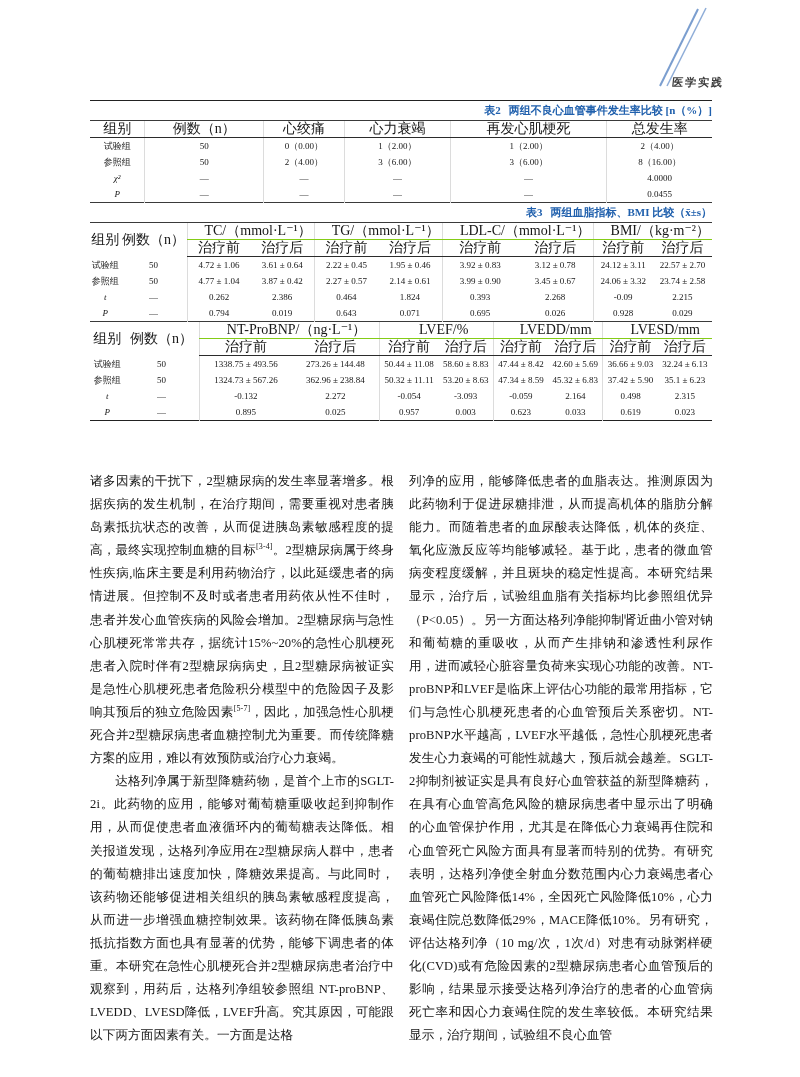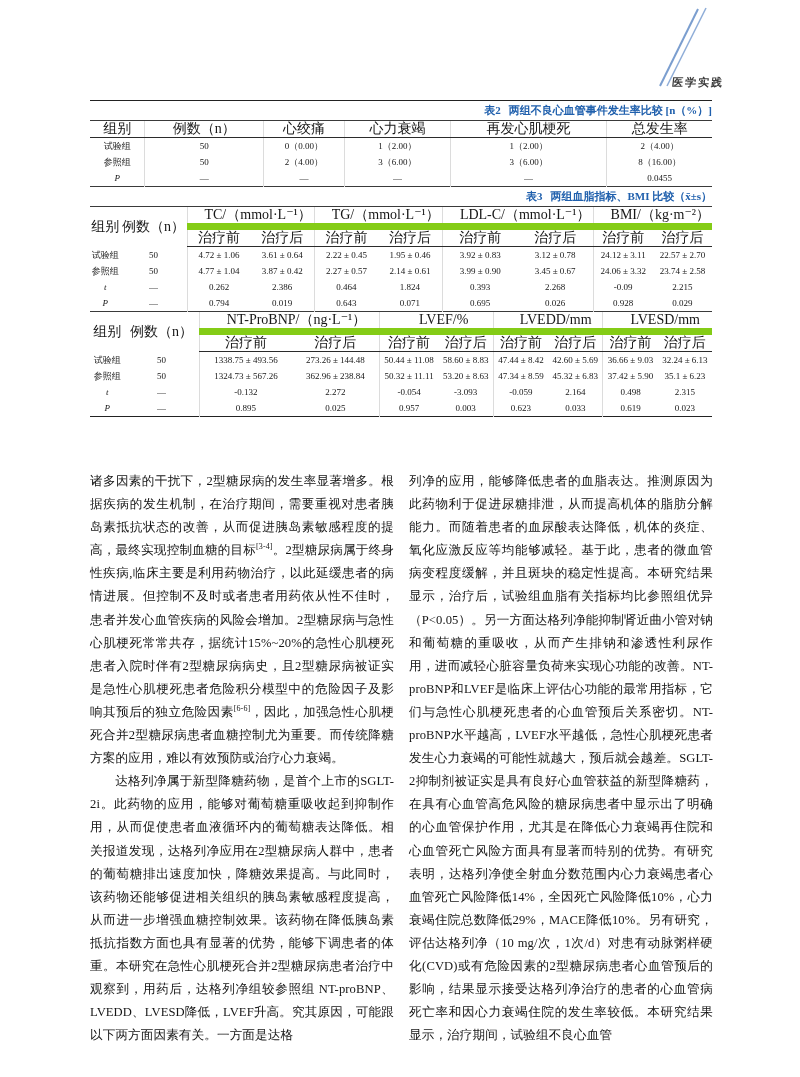--- a/index.html
+++ b/index.html
@@ -19,21 +19,21 @@
   .tbl-title.first{border-top:1.5px solid #222;}
   .tbl-title .tlabel{margin-right:8px;}
   table{width:100%;border-collapse:collapse;border-bottom:1px solid #3a3a3a;
         font-size:9px;table-layout:auto;}
   table.last{border-bottom:1.5px solid #222;}
   th,td{text-align:center;font-weight:normal;padding:3px 1px;white-space:nowrap;
         color:#161616;line-height:10px;}
   thead th{font-size:14px;}
   tr.onehdr th{border-bottom:1.5px solid #2b2b2b;}
   tr.sub th{border-bottom:1.5px solid #2b2b2b;}
-  th.grp{border-bottom:7px solid #84cc16;padding-left:16px;}
+  th.grp{border-bottom:1px solid #84cc16;padding-left:16px;}
   .sep{border-left:1px solid #dcdcdc;}
   .ital{font-style:italic;}
 
   
   .columns{position:absolute;left:90px;top:470px;width:624px;display:flex;gap:15px;}
   .col{width:304px;}
   .col p{margin:0;text-align:justify;font-size:12.6px;line-height:23.1px;
          letter-spacing:0.1px;color:#141414;}
   .col p.indent{text-indent:2em;}
   .col sup{font-size:8px;line-height:0;}
@@ -87,20 +87,28 @@
           </tr>
           <tr>
             <td>参照组</td>
             <td class="sep">50</td>
             <td class="sep">2（4.00）</td>
             <td class="sep">3（6.00）</td>
             <td class="sep">3（6.00）</td>
             <td class="sep">8（16.00）</td>
           </tr>
           <tr>
+            <td class="ital">χ²</td>
+            <td class="sep">—</td>
+            <td class="sep">—</td>
+            <td class="sep">—</td>
+            <td class="sep">—</td>
+            <td class="sep">4.0000</td>
+          </tr>
+          <tr>
             <td class="ital">P</td>
             <td class="sep">—</td>
             <td class="sep">—</td>
             <td class="sep">—</td>
             <td class="sep">—</td>
             <td class="sep">0.0455</td>
           </tr>
         </tbody>
       </table>
       <div class="tbl-title"><span class="tlabel">表3</span><span>两组血脂指标、BMI 比较（x̄±s）</span></div>
@@ -245,21 +253,21 @@
             <td>0.033</td>
             <td class="sep">0.619</td>
             <td>0.023</td>
           </tr>
         </tbody>
       </table>
     </div>
 
   <div class="columns">
     <div class="col" id="col-left">
-        <p>诸多因素的干扰下，2型糖尿病的发生率显著增多。根据疾病的发生机制，在治疗期间，需要重视对患者胰岛素抵抗状态的改善，从而促进胰岛素敏感程度的提高，最终实现控制血糖的目标<sup>[3-4]</sup>。2型糖尿病属于终身性疾病,临床主要是利用药物治疗，以此延缓患者的病情进展。但控制不及时或者患者用药依从性不佳时，患者并发心血管疾病的风险会增加。2型糖尿病与急性心肌梗死常常共存，据统计15%~20%的急性心肌梗死患者入院时伴有2型糖尿病病史，且2型糖尿病被证实是急性心肌梗死患者危险积分模型中的危险因子及影响其预后的独立危险因素<sup>[6-6]</sup>，因此，加强急性心肌梗死合并2型糖尿病患者血糖控制尤为重要。而传统降糖方案的应用，难以有效预防或治疗心力衰竭。</p>
+        <p>诸多因素的干扰下，2型糖尿病的发生率显著增多。根据疾病的发生机制，在治疗期间，需要重视对患者胰岛素抵抗状态的改善，从而促进胰岛素敏感程度的提高，最终实现控制血糖的目标<sup>[3-4]</sup>。2型糖尿病属于终身性疾病,临床主要是利用药物治疗，以此延缓患者的病情进展。但控制不及时或者患者用药依从性不佳时，患者并发心血管疾病的风险会增加。2型糖尿病与急性心肌梗死常常共存，据统计15%~20%的急性心肌梗死患者入院时伴有2型糖尿病病史，且2型糖尿病被证实是急性心肌梗死患者危险积分模型中的危险因子及影响其预后的独立危险因素<sup>[5-7]</sup>，因此，加强急性心肌梗死合并2型糖尿病患者血糖控制尤为重要。而传统降糖方案的应用，难以有效预防或治疗心力衰竭。</p>
         <p class="indent">达格列净属于新型降糖药物，是首个上市的SGLT-2i。此药物的应用，能够对葡萄糖重吸收起到抑制作用，从而促使患者血液循环内的葡萄糖表达降低。相关报道发现，达格列净应用在2型糖尿病人群中，患者的葡萄糖排出速度加快，降糖效果提高。与此同时，该药物还能够促进相关组织的胰岛素敏感程度提高，从而进一步增强血糖控制效果。该药物在降低胰岛素抵抗指数方面也具有显著的优势，能够下调患者的体重。本研究在急性心肌梗死合并2型糖尿病患者治疗中观察到，用药后，达格列净组较参照组 NT-proBNP、LVEDD、LVESD降低，LVEF升高。究其原因，可能跟以下两方面因素有关。一方面是达格</p>
       </div>
     <div class="col" id="col-right">
         <p>列净的应用，能够降低患者的血脂表达。推测原因为此药物利于促进尿糖排泄，从而提高机体的脂肪分解能力。而随着患者的血尿酸表达降低，机体的炎症、氧化应激反应等均能够减轻。基于此，患者的微血管病变程度缓解，并且斑块的稳定性提高。本研究结果显示，治疗后，试验组血脂有关指标均比参照组优异（P&lt;0.05）。另一方面达格列净能抑制肾近曲小管对钠和葡萄糖的重吸收，从而产生排钠和渗透性利尿作用，进而减轻心脏容量负荷来实现心功能的改善。NT-proBNP和LVEF是临床上评估心功能的最常用指标，它们与急性心肌梗死患者的心血管预后关系密切。NT-proBNP水平越高，LVEF水平越低，急性心肌梗死患者发生心力衰竭的可能性就越大，预后就会越差。SGLT-2抑制剂被证实是具有良好心血管获益的新型降糖药，在具有心血管高危风险的糖尿病患者中显示出了明确的心血管保护作用，尤其是在降低心力衰竭再住院和心血管死亡风险方面具有显著而特别的优势。有研究表明，达格列净使全射血分数范围内心力衰竭患者心血管死亡风险降低14%，全因死亡风险降低10%，心力衰竭住院总数降低29%，MACE降低10%。另有研究，评估达格列净（10 mg/次，1次/d）对患有动脉粥样硬化(CVD)或有危险因素的2型糖尿病患者心血管预后的影响，结果显示接受达格列净治疗的患者的心血管病死亡率和因心力衰竭住院的发生率较低。本研究结果显示，治疗期间，试验组不良心血管</p>
       </div>
   </div>
 
 
 
 </div>

